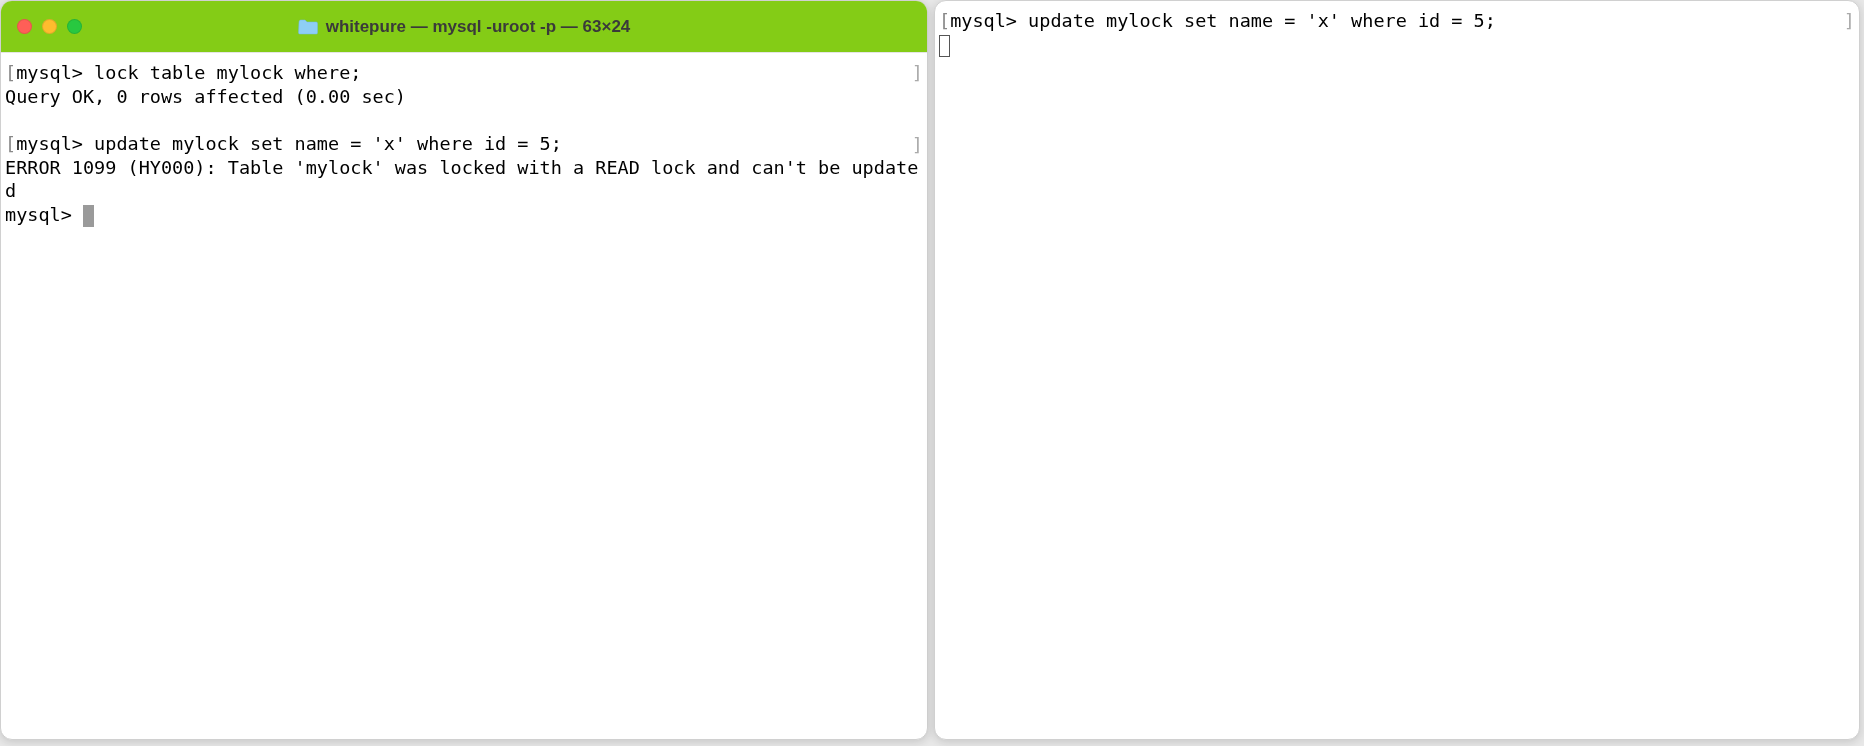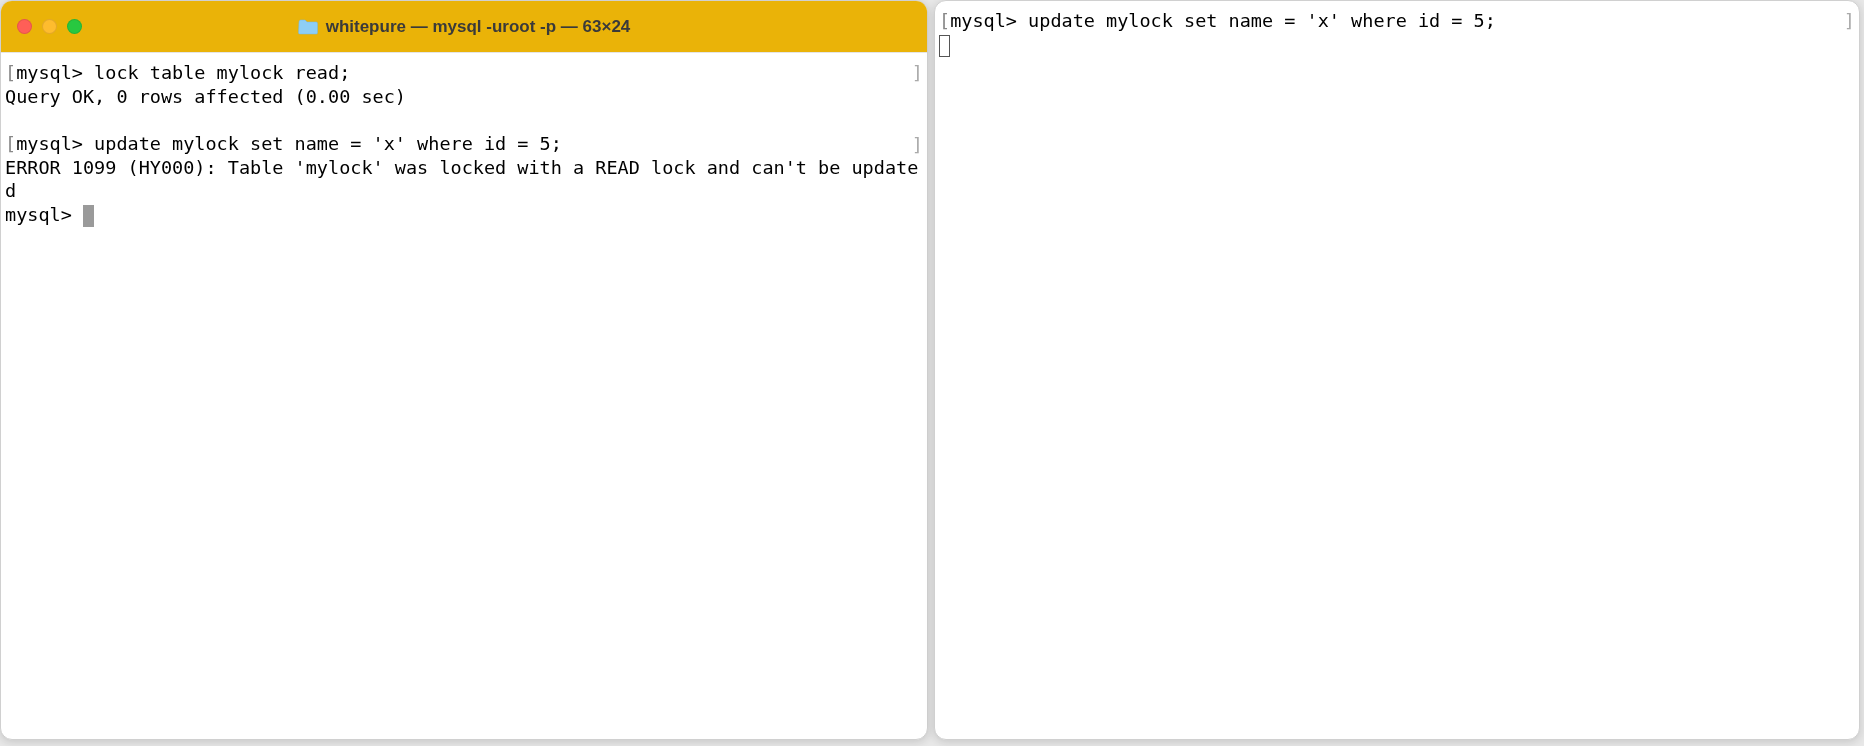--- a/index.html
+++ b/index.html
@@ -35,21 +35,21 @@
     }
     .titlebar {
       height: 52px;
       display: flex;
       align-items: center;
       padding: 0 16px;
       border-bottom: 1px solid #e5e5e5;
       position: relative;
     }
     .titlebar.active {
-      background: #eab308;
+      background: #84cc16;
       align-items: center;
     }
     .titlebar.inactive {
       background: #f6f6f6;
     }
     .traffic-lights {
       display: flex;
       gap: 10px;
       align-items: center;
       z-index: 2;
@@ -133,21 +133,21 @@
       <div class="traffic-light minimize active"></div>
       <div class="traffic-light maximize active"></div>
     </div>
     <div class="title-area">
       <svg class="folder-icon" viewBox="0 0 20 16">
         <path d="M1 3 C1 1.5 2 1 3 1 L7 1 L9 3 L18 3 C19 3 19.5 3.5 19.5 4.5 L19.5 13.5 C19.5 14.5 19 15 18 15 L2 15 C1 15 0.5 14.5 0.5 13.5 Z" fill="#8ecef5" stroke="#6fb9e8" stroke-width="0.5"></path>
       </svg>
       <span class="window-title">whitepure — mysql -uroot -p — 63×24</span>
     </div>
   </div>
-  <div class="terminal-body"><span class="right-bracket-margin" style="top:8px;">]</span><span class="right-bracket-margin" style="top:80px;">]</span><span class="prompt-bracket">[</span><span>mysql&gt;</span><span> lock table mylock read;</span>
+  <div class="terminal-body"><span class="right-bracket-margin" style="top:8px;">]</span><span class="right-bracket-margin" style="top:80px;">]</span><span class="prompt-bracket">[</span><span>mysql&gt;</span><span> lock table mylock where;</span>
 <span>Query OK, 0 rows affected (0.00 sec)</span>
 <span></span>
 <span class="prompt-bracket">[</span><span>mysql&gt;</span><span> update mylock set name = 'x' where id = 5;</span>
 <span>ERROR 1099 (HY000): Table 'mylock' was locked with a READ lock and can't be updated</span>
 <span>mysql&gt; </span><span class="cursor-block"></span></div>
 </div>
 
 <div class="terminal-window right">
   <div class="terminal-body"><span class="right-bracket-margin" style="top:8px;">]</span><span class="prompt-bracket">[</span><span>mysql&gt;</span><span> update mylock set name = 'x' where id = 5;</span>
 <span class="cursor-outline"></span></div>

